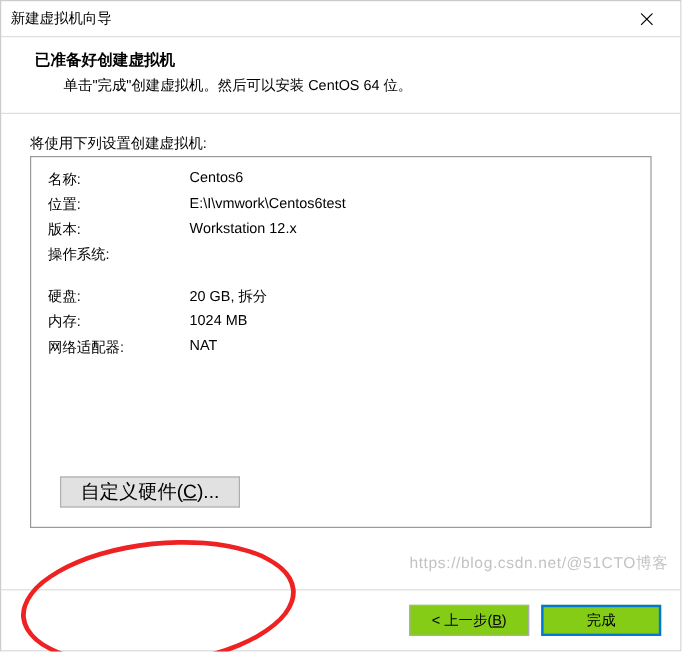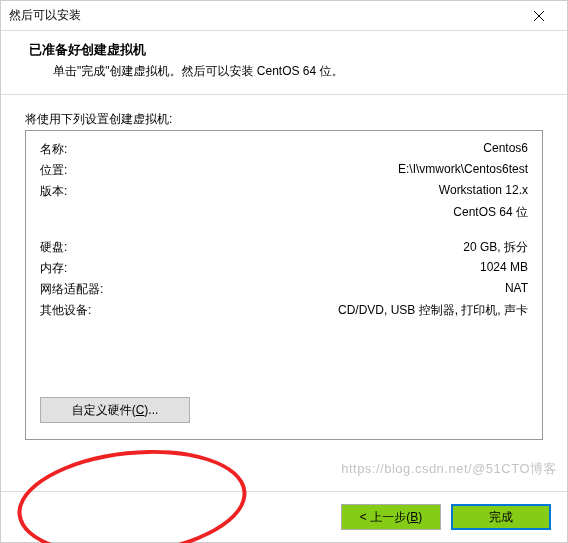--- a/index.html
+++ b/index.html
@@ -57,31 +57,31 @@
   .lead { margin-bottom: 2px; }
   .summary-box {
     border: 1px solid #999;
     padding: 10px 14px 28px 14px;
     height: 310px;
     position: relative;
     overflow: hidden;
   }
   .row { display: flex; margin-bottom: 4px; }
   .row .lbl { width: 118px; }
-  .row .val { flex: 1; text-align: right; }
+  .row .val { flex: 1; }
   .gap { height: 14px; }
   .hw-btn {
     position: absolute;
-    left: 14px;
+    left: 24px;
     bottom: 16px;
     width: 150px;
     height: 26px;
     background: #e1e1e1;
     border: 1px solid #adadad;
-    font-size: 12px;
+    font-size: 16px;
     font-family: inherit;
     cursor: pointer;
   }
   .footer {
     border-top: 1px solid #ddd;
     padding: 12px 16px;
     display: flex;
     justify-content: flex-end;
     gap: 10px;
   }
@@ -118,21 +118,21 @@
     letter-spacing: 0.5px;
   }
   .u { text-decoration: underline; }
 </style>
 </head>
 <body>
 
 <div class="window">
 
   <div class="titlebar">
-    <div class="title">然后可以安装</div>
+    <div class="title">新建虚拟机向导</div>
     <div class="close">
       <svg width="10" height="10" viewBox="0 0 10 10">
         <line x1="0" y1="0" x2="10" y2="10" stroke="#000" stroke-width="1"></line>
         <line x1="10" y1="0" x2="0" y2="10" stroke="#000" stroke-width="1"></line>
       </svg>
     </div>
   </div>
 
   <div class="header">
     <div class="h1">已准备好创建虚拟机</div>
@@ -149,40 +149,36 @@
       </div>
       <div class="row">
         <div class="lbl">位置:</div>
         <div class="val">E:\I\vmwork\Centos6test</div>
       </div>
       <div class="row">
         <div class="lbl">版本:</div>
         <div class="val">Workstation 12.x</div>
       </div>
       <div class="row">
-        <div class="val">CentOS 64 位</div>
+        <div class="lbl">操作系统:</div>
       </div>
 
       <div class="gap"></div>
 
       <div class="row">
         <div class="lbl">硬盘:</div>
         <div class="val">20 GB, 拆分</div>
       </div>
       <div class="row">
         <div class="lbl">内存:</div>
         <div class="val">1024 MB</div>
       </div>
       <div class="row">
         <div class="lbl">网络适配器:</div>
         <div class="val">NAT</div>
-      </div>
-      <div class="row">
-        <div class="lbl">其他设备:</div>
-        <div class="val">CD/DVD, USB 控制器, 打印机, 声卡</div>
       </div>
 
       <button class="hw-btn"><span>自定义硬件(</span><span class="u">C</span><span>)...</span></button>
     </div>
 
     <div class="circle"></div>
   </div>
 
   <div class="footer">
     <button><span>&lt; 上一步(</span><span class="u">B</span><span>)</span></button>

